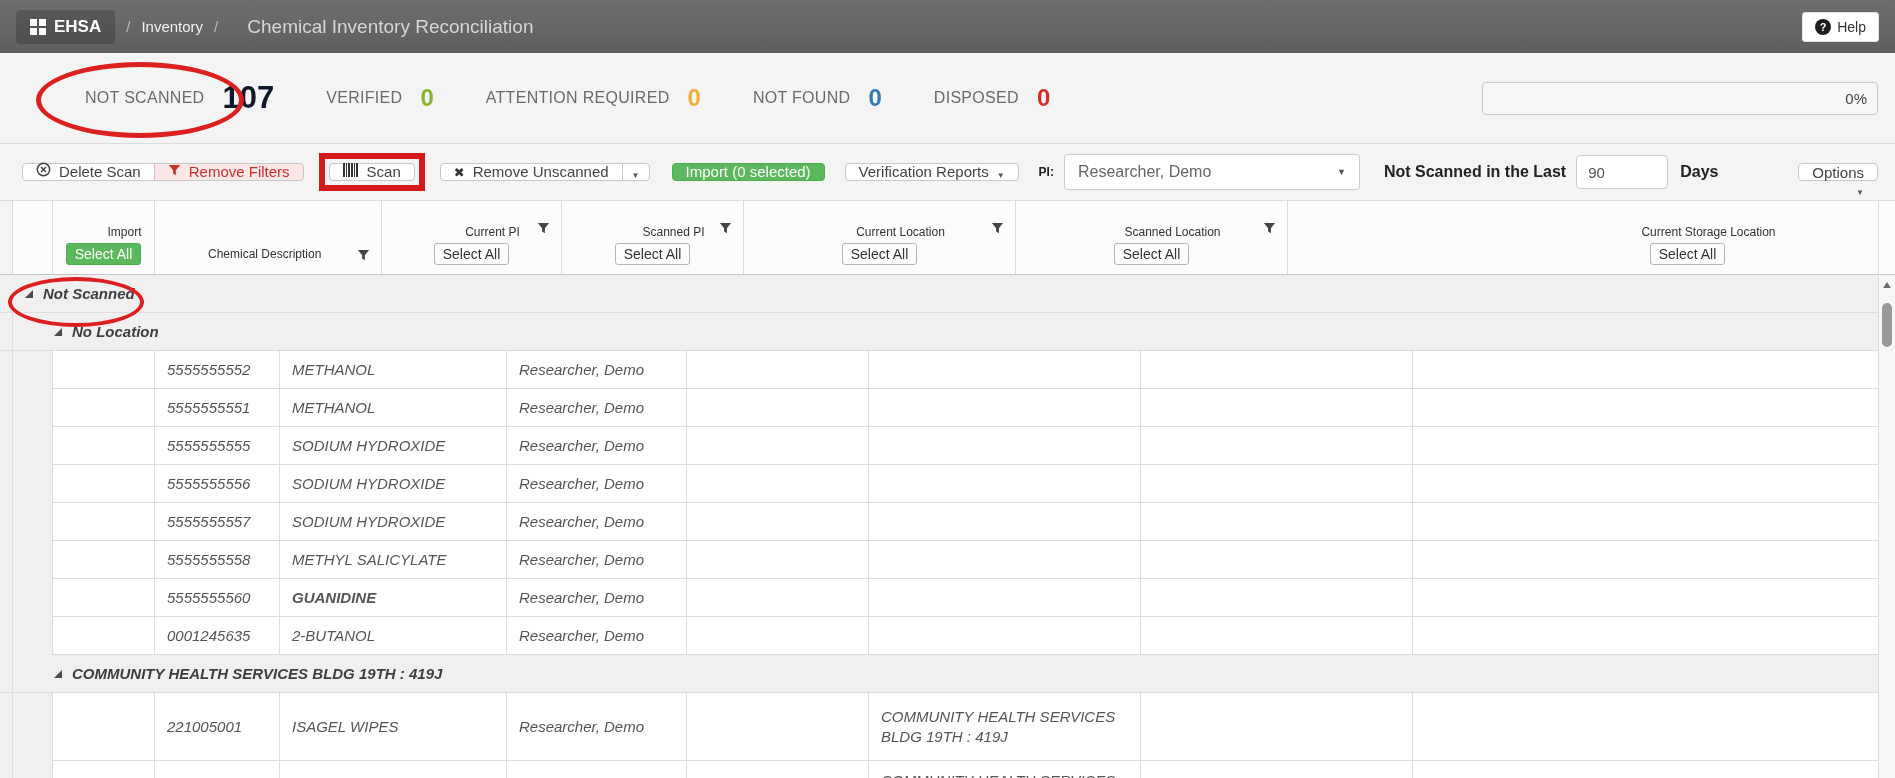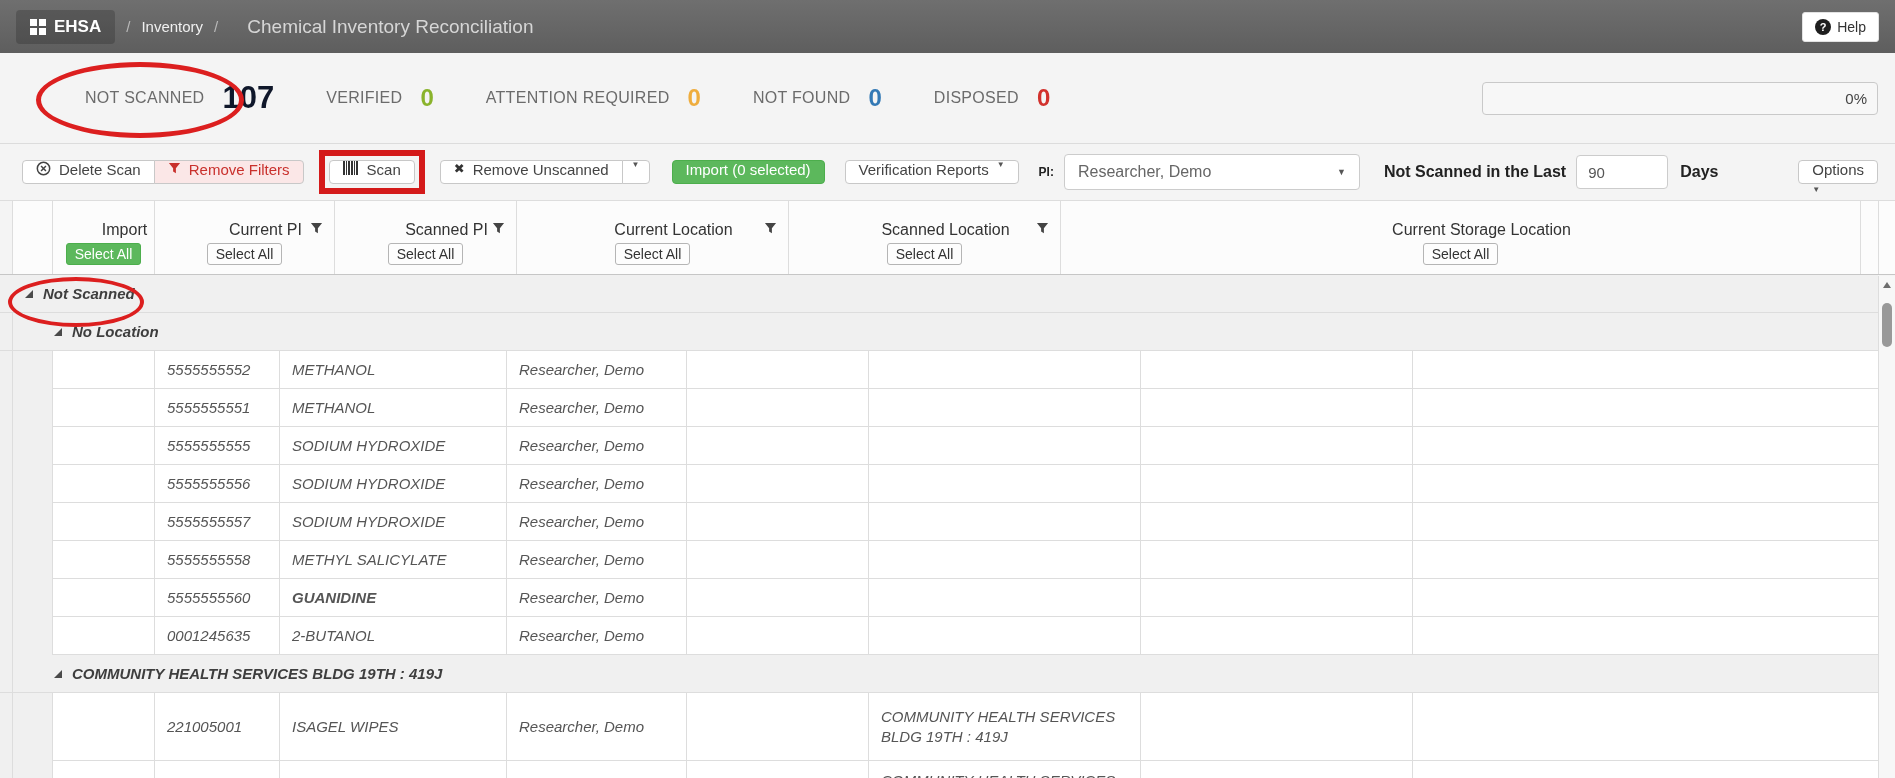--- a/index.html
+++ b/index.html
@@ -21,21 +21,21 @@
   
   .stats { position:relative; height:91px; display:flex; align-items:center; padding-left:85px; gap:52px; border-bottom:1px solid #dcdcdc; }
   .stat { display:flex; align-items:center; gap:18px; }
   .stat-label { font-size:16px; color:#6b6b6b; letter-spacing:0.3px; }
   .stat-value { font-size:24px; font-weight:bold; }
   .stat.big .stat-value { font-size:31px; }
   .progress { position:absolute; right:17px; top:29px; width:396px; height:33px; background:#f7f7f7; border:1px solid #c9c9c9; border-radius:4px; display:flex; align-items:center; justify-content:flex-end; padding-right:10px; font-size:15px; color:#444; }
 
   
   .toolbar { height:56px; display:flex; align-items:center; padding:0 17px 0 22px; gap:10px; }
-  .btn { height:24px; background:#fff; border:1px solid #c8c8c8; border-radius:4px; padding:0 13px; font-size:15px; color:#444; display:inline-flex; align-items:flex-start; gap:8px; cursor:pointer; font-family:inherit; white-space:nowrap; }
+  .btn { height:18px; background:#fff; border:1px solid #c8c8c8; border-radius:4px; padding:0 13px; font-size:15px; color:#444; display:inline-flex; align-items:flex-end; gap:8px; cursor:pointer; font-family:inherit; white-space:nowrap; }
   .btn-group { display:inline-flex; }
   .btn-group .btn { border-radius:0; margin-left:-1px; }
   .btn-group .btn:first-child { border-radius:4px 0 0 4px; margin-left:0; }
   .btn-group .btn:last-child { border-radius:0 4px 4px 0; }
   .btn.danger { background:#fbe7e7; color:#c9302c; }
   .btn.green { background:#5cb85c; border-color:#4cae4c; color:#fff; }
   .btn .caret { font-size:8px; color:#555; line-height:1; }
   .btn.green + .btn {}
   .caret-btn { padding:0 9px; }
   .scan-annotation { border:6px solid #d41a1a; padding:4px; display:inline-flex; margin:0 5px; }
@@ -48,21 +48,21 @@
 
   
   .grid { position:relative; border-top:1px solid #ddd; }
   .grid-header { height:74px; background:#fcfcfc; border-bottom:1px solid #c6c6c6; display:flex; }
   .header-row { width:1878px; display:flex; overflow:hidden; }
   .header-spacer { width:17px; border-left:1px solid #ddd; background:#fcfcfc; }
   .hcell { position:relative; border-right:1px solid #ddd; display:flex; flex-direction:column; justify-content:flex-end; align-items:center; padding-bottom:9px; flex-shrink:0; }
   .hcell.ind { padding:0; }
   .hcell.ind-a { width:13px; background:#f4f4f4; }
   .hcell.ind-b { width:40px; }
-  .hcell .hlabel { font-size:16px; color:#333; white-space:nowrap;margin-left:42px; }
+  .hcell .hlabel { font-size:12px; color:#333; white-space:nowrap;margin-left:42px; }
   .hcell.left { align-items:flex-start; padding-left:11px; }
   .hcell .funnel { position:absolute; right:11px; bottom:12px; cursor:pointer; line-height:0; }
   .hcell.has-btn .funnel { bottom:39px; }
   .hcell .hlabel { margin-bottom:4px; }
   .selectall { border:1px solid #b5b5b5; border-radius:3px; background:#fdfdfd; color:#333; font-size:14px; padding:2px 8px; cursor:pointer; font-family:inherit; }
   .selectall.green { background:#5cb85c; border-color:#4cae4c; color:#fff; }
 
   .grid-body { width:1878px; overflow:hidden; }
   .grow { display:flex; align-items:center; height:38px; background:#f0f0f0; border-bottom:1px solid #ddd; }
   .grow .glabel { font-size:15px; font-weight:bold; font-style:italic; color:#3e3e3e; margin-left:9px; white-space:nowrap; }
@@ -201,20 +201,26 @@
 
   <section class="grid">
     <div class="grid-header">
       <div class="header-row">
           <div class="hcell ind ind-a"></div>
           <div class="hcell ind ind-b"></div>
           <div class="hcell has-btn" style="width: 102px;">
             <span class="hlabel">Import</span>
             <button class="selectall green">Select All</button>
           </div>
+          <div class="hcell left" style="width: 227px;">
+            <span class="hlabel">Chemical Description</span>
+            <span class="funnel"><svg width="13" height="13" viewBox="0 0 14 14">
+                <path d="M1 1h12L8.5 6.6v5.6l-3-2V6.6z" fill="#444"></path>
+              </svg></span>
+          </div>
           <div class="hcell has-btn" style="width: 180px;">
             <span class="hlabel">Current PI</span>
             <button class="selectall">Select All</button>
             <span class="funnel"><svg width="13" height="13" viewBox="0 0 14 14">
                 <path d="M1 1h12L8.5 6.6v5.6l-3-2V6.6z" fill="#444"></path>
               </svg></span>
           </div>
           <div class="hcell has-btn" style="width: 182px;">
             <span class="hlabel">Scanned PI</span>
             <button class="selectall">Select All</button>

